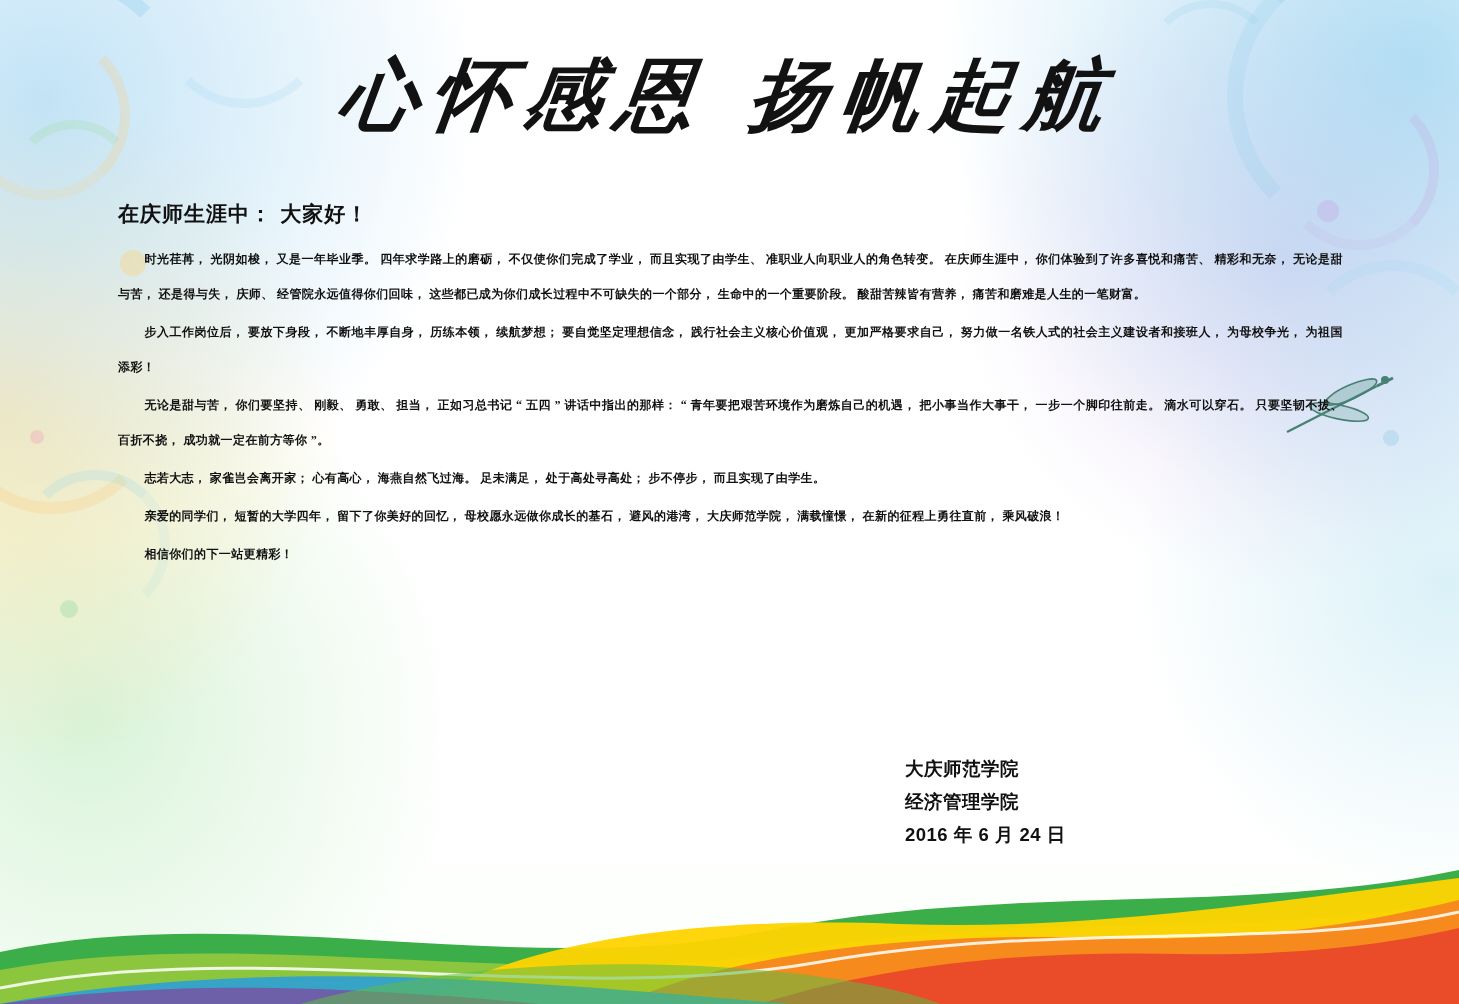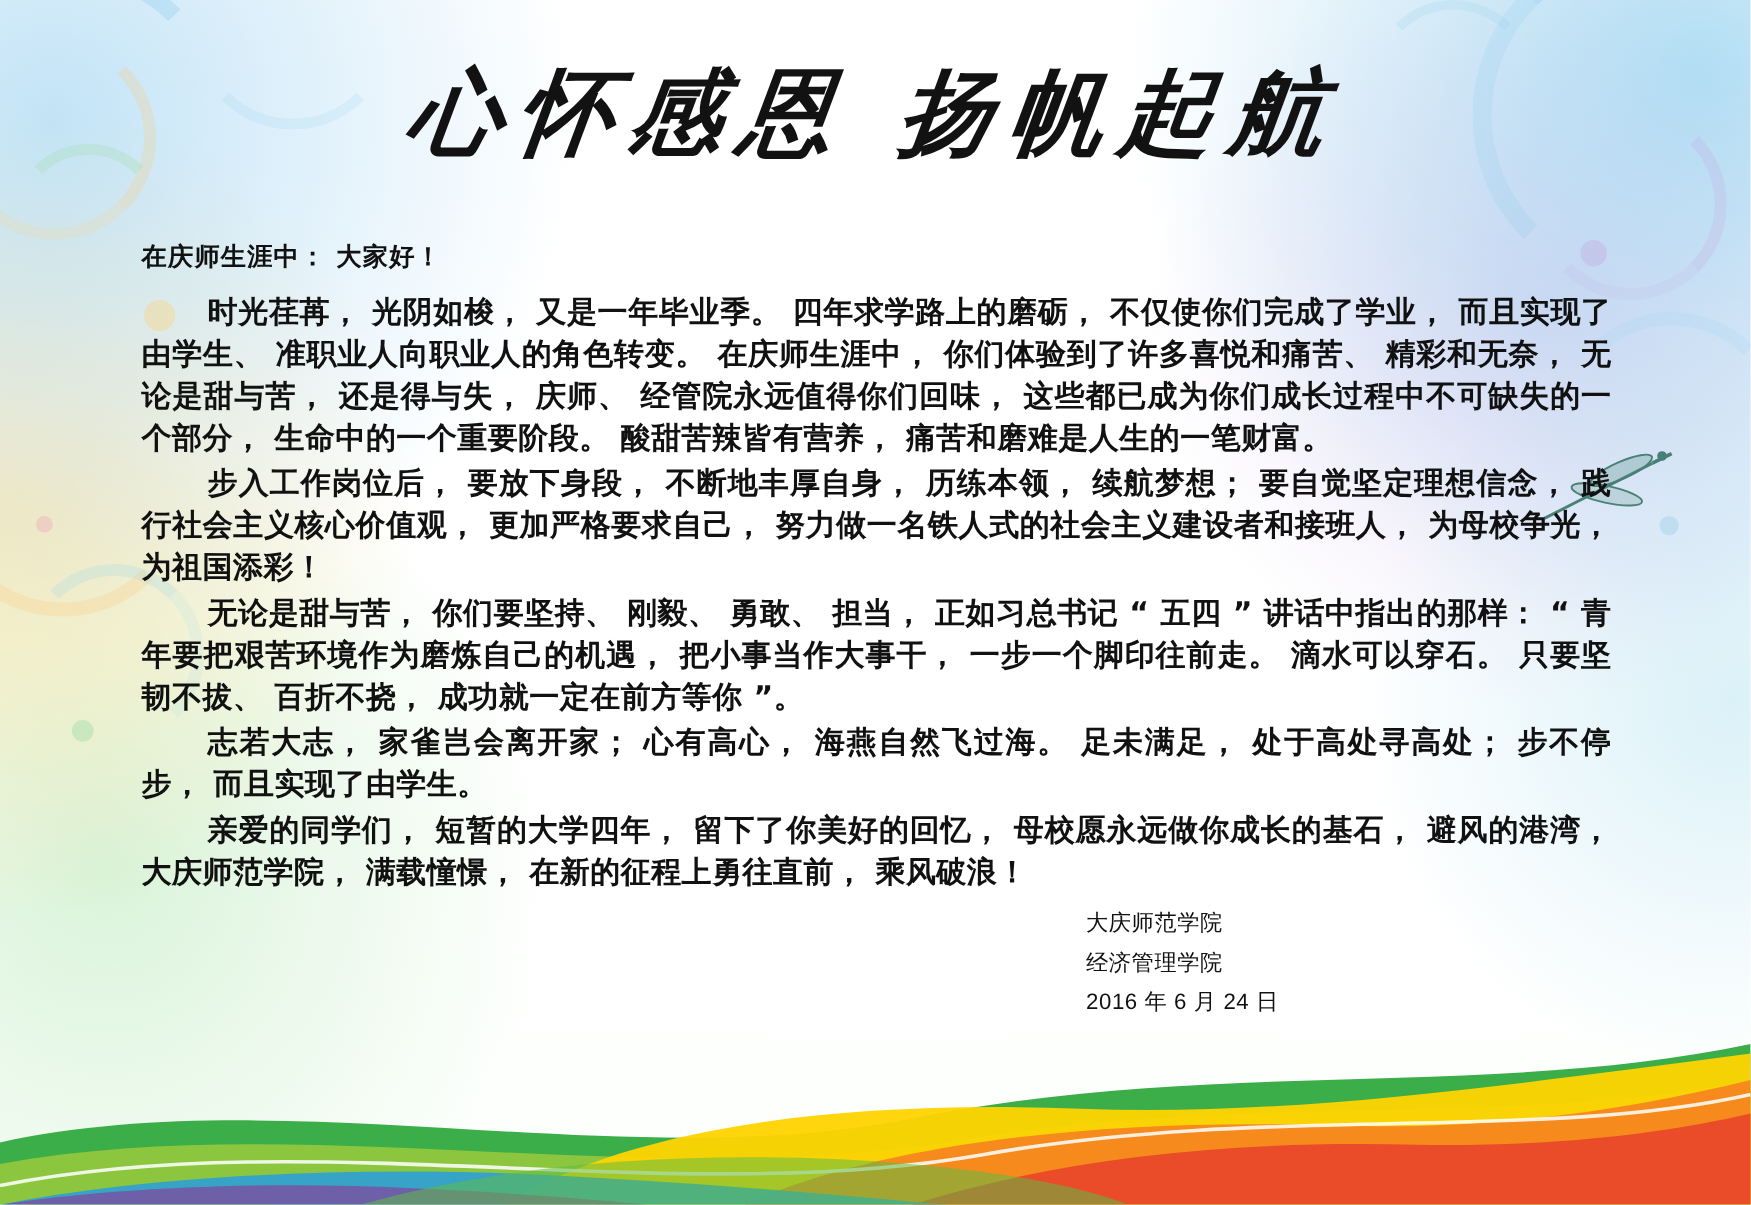--- a/index.html
+++ b/index.html
@@ -112,33 +112,34 @@
     font-family: "DejaVu Sans", "Liberation Sans", sans-serif;
   }
   .salutation {
     font-size: 21px;
     font-weight: 700;
     letter-spacing: 1px;
     margin: 0 0 14px 0;
   }
   .para {
     margin: 0 0 3px 0;
-    font-size: 25px;
+    font-size: 12px;
     font-weight: 700;
     line-height: 35px;
     text-indent: 2.2em;
     text-align: justify;
     letter-spacing: 0.4px;
+    font-family: Liberation Serif, serif;
   }
   .sign {
     position: absolute;
     left: 905px;
     top: 752px;
     font-size: 18.5px;
-    font-weight: 400;
+    font-weight: 700;
     line-height: 33px;
     color: #111111;
     letter-spacing: 0.5px;
   }
   .sign div { white-space: nowrap; }
 </style>
 </head>
 <body>
 
 <div class="poster">
@@ -186,20 +187,21 @@
 
   <div class="title">心怀感恩 扬帆起航</div>
 
   <div class="letter">
     <div class="salutation">在庆师生涯中： 大家好！</div>
     <p class="para">时光荏苒， 光阴如梭， 又是一年毕业季。 四年求学路上的磨砺， 不仅使你们完成了学业， 而且实现了由学生、 准职业人向职业人的角色转变。 在庆师生涯中， 你们体验到了许多喜悦和痛苦、 精彩和无奈， 无论是甜与苦， 还是得与失， 庆师、 经管院永远值得你们回味， 这些都已成为你们成长过程中不可缺失的一个部分， 生命中的一个重要阶段。 酸甜苦辣皆有营养， 痛苦和磨难是人生的一笔财富。</p>
     <p class="para">步入工作岗位后， 要放下身段， 不断地丰厚自身， 历练本领， 续航梦想； 要自觉坚定理想信念， 践行社会主义核心价值观， 更加严格要求自己， 努力做一名铁人式的社会主义建设者和接班人， 为母校争光， 为祖国添彩！</p>
     <p class="para">无论是甜与苦， 你们要坚持、 刚毅、 勇敢、 担当， 正如习总书记 “ 五四 ” 讲话中指出的那样： “ 青年要把艰苦环境作为磨炼自己的机遇， 把小事当作大事干， 一步一个脚印往前走。 滴水可以穿石。 只要坚韧不拔、 百折不挠， 成功就一定在前方等你 ”。</p>
     <p class="para"> 志若大志， 家雀岂会离开家； 心有高心， 海燕自然飞过海。 足未满足， 处于高处寻高处； 步不停步， 而且实现了由学生。</p>
     <p class="para">亲爱的同学们， 短暂的大学四年， 留下了你美好的回忆， 母校愿永远做你成长的基石， 避风的港湾， 大庆师范学院， 满载憧憬， 在新的征程上勇往直前， 乘风破浪！</p>
+    <p class="para">相信你们的下一站更精彩！</p>
   </div>
 
   <div class="sign">
     <div>大庆师范学院</div>
     <div>经济管理学院</div>
     <div>2016 年 6 月 24 日</div>
   </div>
 
 </div>
 

